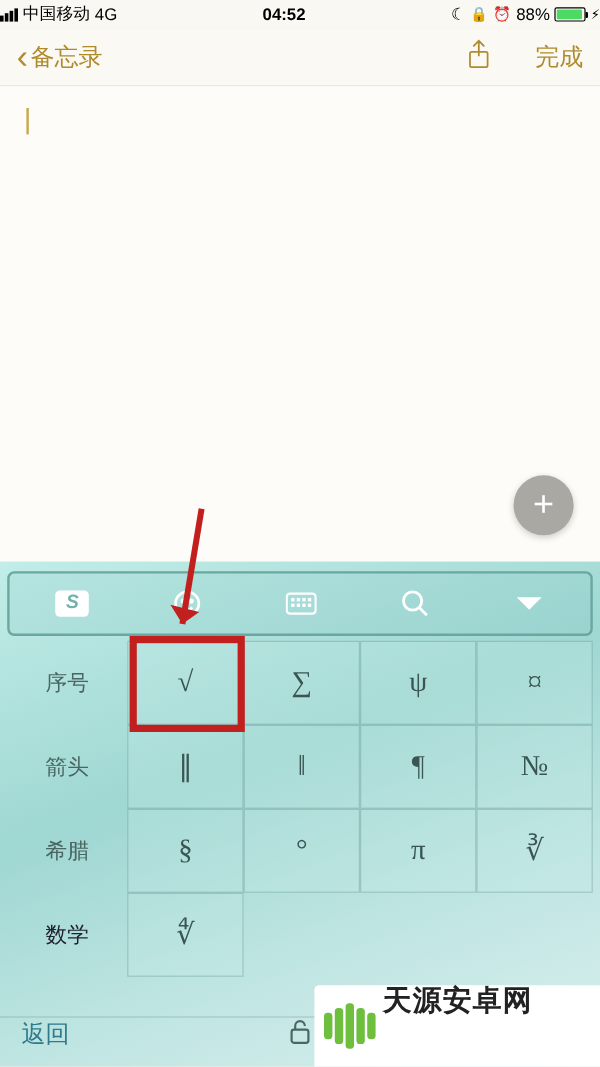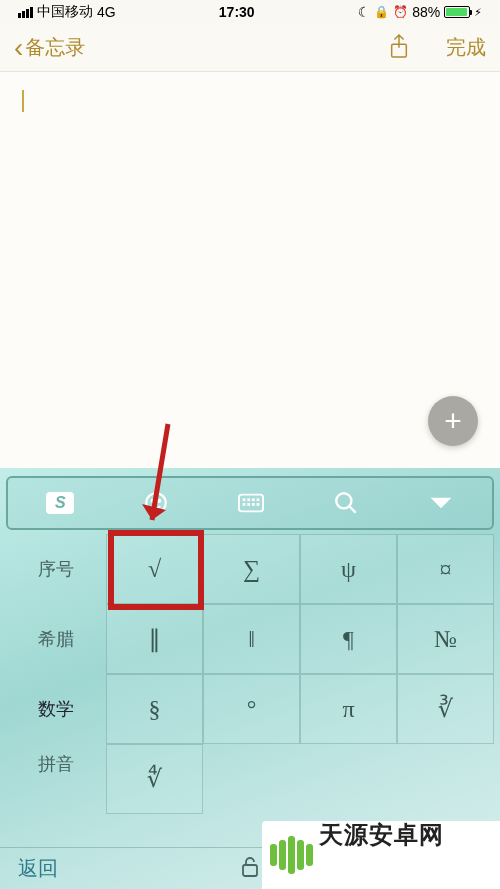--- a/index.html
+++ b/index.html
@@ -1,19 +1,19 @@
 <!DOCTYPE html>
 <html><head>
 <meta charset="utf-8">
 <style>
   * { box-sizing: border-box; margin: 0; padding: 0; }
   body { width: 500px; height: 889px; font-family: -apple-system, "Helvetica Neue", Arial, sans-serif; background: #f5f3ed; position: relative; overflow: hidden; }
 
   
-  .status-bar { height: 24px; display: flex; justify-content: space-between; align-items: center; padding: 0 18px; font-size: 14px; color: #000; background: #f9f8f3; }
+  .status-bar { height: 24px; display: flex; justify-content: space-between; align-items: center; padding: 0 0; font-size: 14px; color: #000; background: #f9f8f3; }
   .status-left, .status-right { display: flex; align-items: center; gap: 4px; }
   .signal { display: inline-flex; gap: 1px; align-items: flex-end; }
   .signal span { width: 3px; background: #000; display: inline-block; }
   .signal span:nth-child(1){height:5px}.signal span:nth-child(2){height:7px}.signal span:nth-child(3){height:9px}.signal span:nth-child(4){height:11px}
   .battery { width: 26px; height: 12px; border: 1px solid #000; border-radius: 2px; position: relative; display: inline-block; }
   .battery::after { content: ""; position: absolute; right: -3px; top: 3px; width: 2px; height: 5px; background: #000; border-radius: 0 1px 1px 0; }
   .battery-fill { position: absolute; left: 1px; top: 1px; bottom: 1px; width: 86%; background: #4cd964; border-radius: 1px; }
 
   
   .nav-bar { height: 48px; display: flex; align-items: center; justify-content: space-between; padding: 0 14px; background: #faf9f4; border-bottom: 1px solid #e8e5da; }
@@ -37,21 +37,21 @@
   .kb-tool svg { width: 26px; height: 26px; }
   .s-badge { width: 28px; height: 22px; background: #fff; border-radius: 4px; color: #6fb3aa; font-weight: bold; font-style: italic; font-size: 16px; display: flex; align-items: center; justify-content: center; }
 
   .kb-body { display: flex; margin-top: 4px; }
   .kb-categories { width: 100px; display: flex; flex-direction: column; }
   .kb-cat { height: 70px; display: flex; align-items: center; justify-content: center; font-size: 18px; color: #4a6662; }
   .kb-grid { flex: 1; display: grid; grid-template-columns: repeat(4,1fr); grid-auto-rows: 70px; }
   .kb-key { border: 1px solid rgba(90,140,135,.35); display: flex; align-items: center; justify-content: center; font-size: 24px; color: #3a5653; background: rgba(200,235,232,.25); font-family: "Times New Roman", serif; }
   .kb-key.row5 { grid-column: 1 / 2; }
 
-  .kb-bottom { position: absolute; left: 0; right: 0; bottom: 0; height: 42px; display: flex; align-items: center; justify-content: space-between; padding: 0 18px; border-top: 1px solid rgba(90,140,135,.4); }
+  .kb-bottom { position: absolute; left: 0; right: 0; bottom: 0; height: 42px; display: flex; align-items: flex-start; justify-content: space-between; padding: 0 18px; border-top: 1px solid rgba(90,140,135,.4); }
   .kb-return { color: #2d7a8a; font-size: 20px; }
   .kb-lock svg { width: 20px; height: 24px; }
 
   
   .highlight { position: absolute; border: 6px solid #c21f1f; width: 96px; height: 80px; pointer-events: none; }
   
   .arrow { position: absolute; pointer-events: none; }
 
   
   .watermark { position: absolute; right: 0; bottom: 0; background: #fff; height: 68px; width: 238px; display: flex; padding-left: 8px; gap: 6px; border-top-left-radius: 4px; }
@@ -70,21 +70,21 @@
   <div class="status-left">
     <span class="signal">
         <span></span>
         <span></span>
         <span></span>
         <span></span>
       </span>
     <span>中国移动</span>
     <span>4G</span>
   </div>
-  <div style="font-weight:600">17:30</div>
+  <div style="font-weight:600">04:52</div>
   <div class="status-right">
     <span>☾</span>
     <span style="font-size:12px">🔒</span>
     <span style="font-size:12px">⏰</span>
     <span>88%</span>
     <span class="battery">
         <span class="battery-fill"></span>
       </span>
     <span style="font-size:11px">⚡︎</span>
   </div>
@@ -149,23 +149,23 @@
           <svg viewBox="0 0 20 12" fill="#fff">
               <polygon points="2,2 18,2 10,10"></polygon>
             </svg>
         </div>
       </div>
     </div>
 
     <div class="kb-body">
       <div class="kb-categories">
         <div class="kb-cat">序号</div>
+        <div class="kb-cat">箭头</div>
         <div class="kb-cat">希腊</div>
         <div class="kb-cat" style="color:#223">数学</div>
-        <div class="kb-cat" style="height:40px">拼音</div>
       </div>
       <div class="kb-grid">
         <div class="kb-key">√</div>
         <div class="kb-key">∑</div>
         <div class="kb-key">ψ</div>
         <div class="kb-key">¤</div>
 
         <div class="kb-key">∥</div>
         <div class="kb-key">‖</div>
         <div class="kb-key">¶</div>

